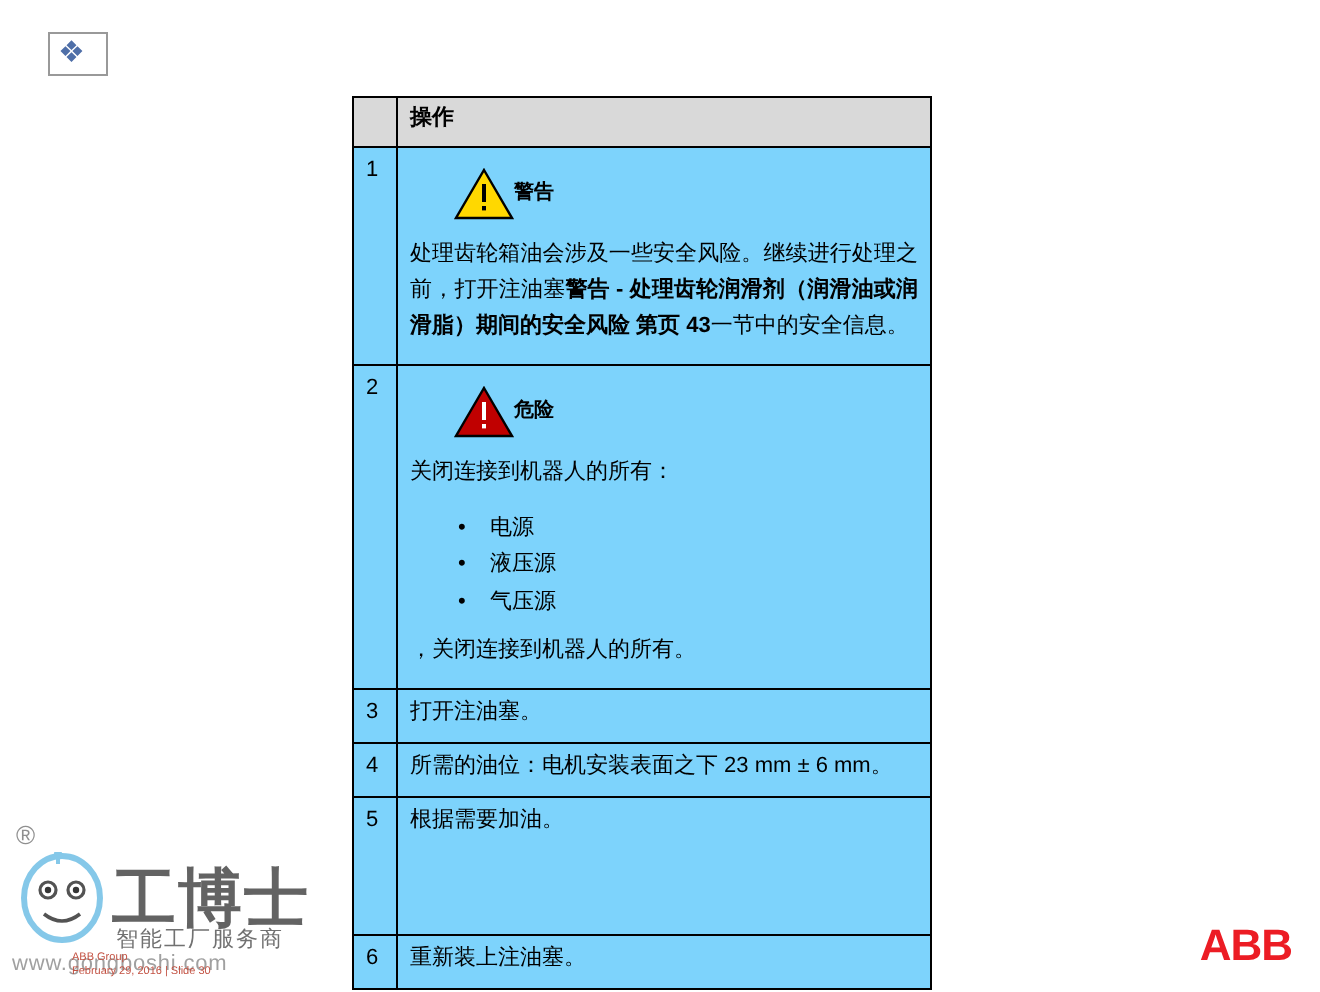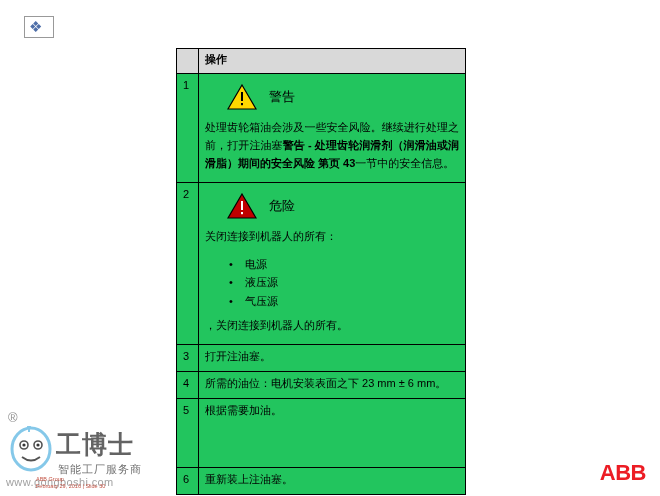--- a/index.html
+++ b/index.html
@@ -41,21 +41,21 @@
   }
 
   
   #proc-table {
     position: absolute;
     left: 176px;
     top: 48px;
     width: 290px;
     border-collapse: collapse;
     table-layout: fixed;
-    background: #22c55e;
+    background: #7dd3fc;
   }
   #proc-table td, #proc-table th {
     border: 1px solid #000000;
     vertical-align: top;
     padding: 4px 6px 6px 6px;
     font-size: 11px;
     color: #000000;
     line-height: 1.45;
   }
   #proc-table th {
@@ -74,23 +74,22 @@
     text-align: left;
   }
 
   
   .notice-head {
     display: flex;
     align-items: center;
     margin: 6px 0 8px 22px;
   }
   .notice-label {
-    font-weight: normal;
-    font-size: 13px;
-    margin-left: 12px;
+    font-weight: bold;
+    font-size: 10px;
   }
   .tri {
     position: relative;
     width: 30px;
     height: 26px;
     flex: 0 0 auto;
   }
   .tri svg { display: block; }
   .notice-body {
     font-size: 11px;
@@ -139,21 +138,21 @@
     position: absolute;
     left: 4px;
     top: 16px;
     width: 42px;
     height: 46px;
   }
   #wm-cn {
     position: absolute;
     left: 50px;
     top: 18px;
-    font-size: 25px;
+    font-size: 32px;
     font-weight: bold;
     color: #5b5b5b;
     letter-spacing: 1px;
     white-space: nowrap;
   }
   #wm-sub {
     position: absolute;
     left: 52px;
     top: 52px;
     font-size: 11px;

